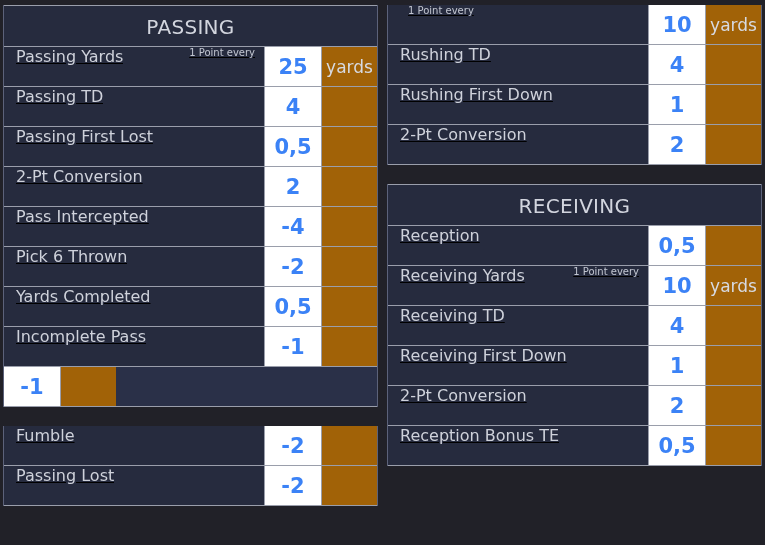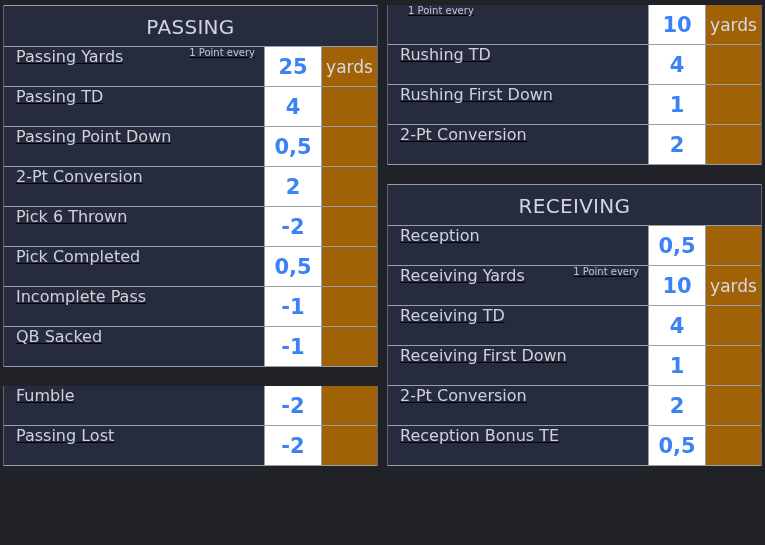--- a/index.html
+++ b/index.html
@@ -133,57 +133,61 @@
           </div>
           <div class="row">
             <div class="cell-label">
               <span class="lbl">Passing TD</span>
             </div>
             <div class="cell-value">4</div>
             <div class="cell-unit"></div>
           </div>
           <div class="row">
             <div class="cell-label">
-              <span class="lbl">Passing Point Down</span>
+              <span class="lbl">Passing First Lost</span>
             </div>
             <div class="cell-value">0,5</div>
             <div class="cell-unit"></div>
           </div>
           <div class="row">
             <div class="cell-label">
               <span class="lbl">2-Pt Conversion</span>
             </div>
             <div class="cell-value">2</div>
             <div class="cell-unit"></div>
           </div>
           <div class="row">
             <div class="cell-label">
+              <span class="lbl">Pass Intercepted</span>
+            </div>
+            <div class="cell-value">-4</div>
+            <div class="cell-unit"></div>
+          </div>
+          <div class="row">
+            <div class="cell-label">
               <span class="lbl">Pick 6 Thrown</span>
             </div>
             <div class="cell-value">-2</div>
             <div class="cell-unit"></div>
           </div>
           <div class="row">
             <div class="cell-label">
-              <span class="lbl">Pick Completed</span>
+              <span class="lbl">Yards Completed</span>
             </div>
             <div class="cell-value">0,5</div>
             <div class="cell-unit"></div>
           </div>
           <div class="row">
             <div class="cell-label">
               <span class="lbl">Incomplete Pass</span>
             </div>
             <div class="cell-value">-1</div>
             <div class="cell-unit"></div>
           </div>
           <div class="row">
-            <div class="cell-label">
-              <span class="lbl">QB Sacked</span>
-            </div>
             <div class="cell-value">-1</div>
             <div class="cell-unit"></div>
           </div>
         </div>
       </div>
       <div class="card">
         <div class="rows">
           <div class="row">
             <div class="cell-label">
               <span class="lbl">Fumble</span>

